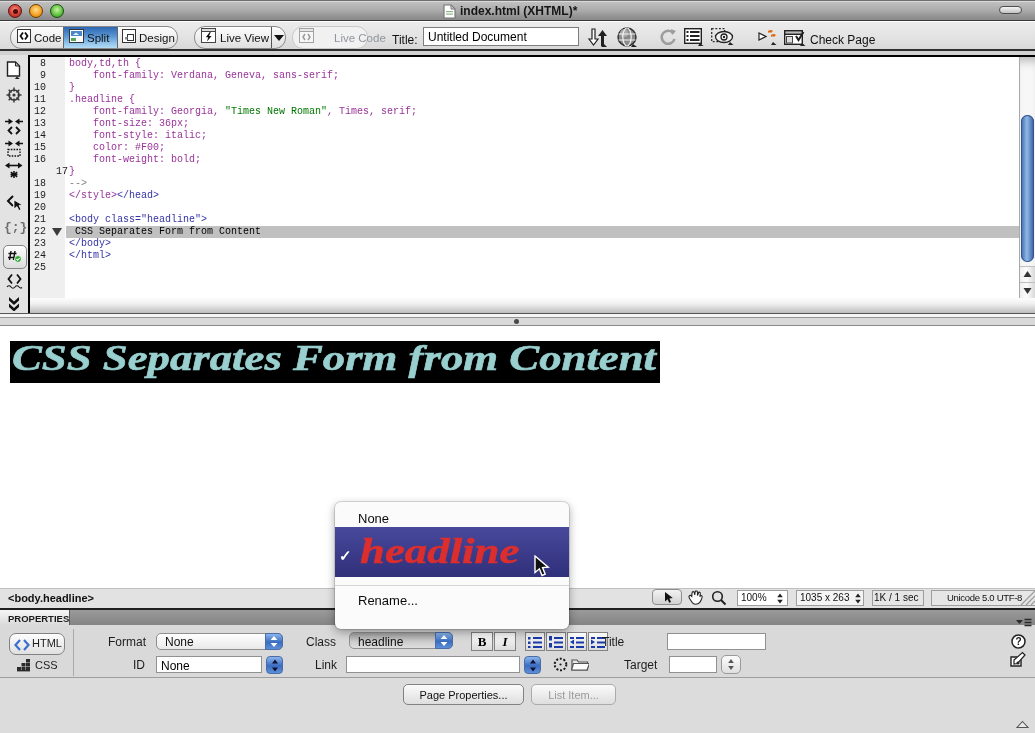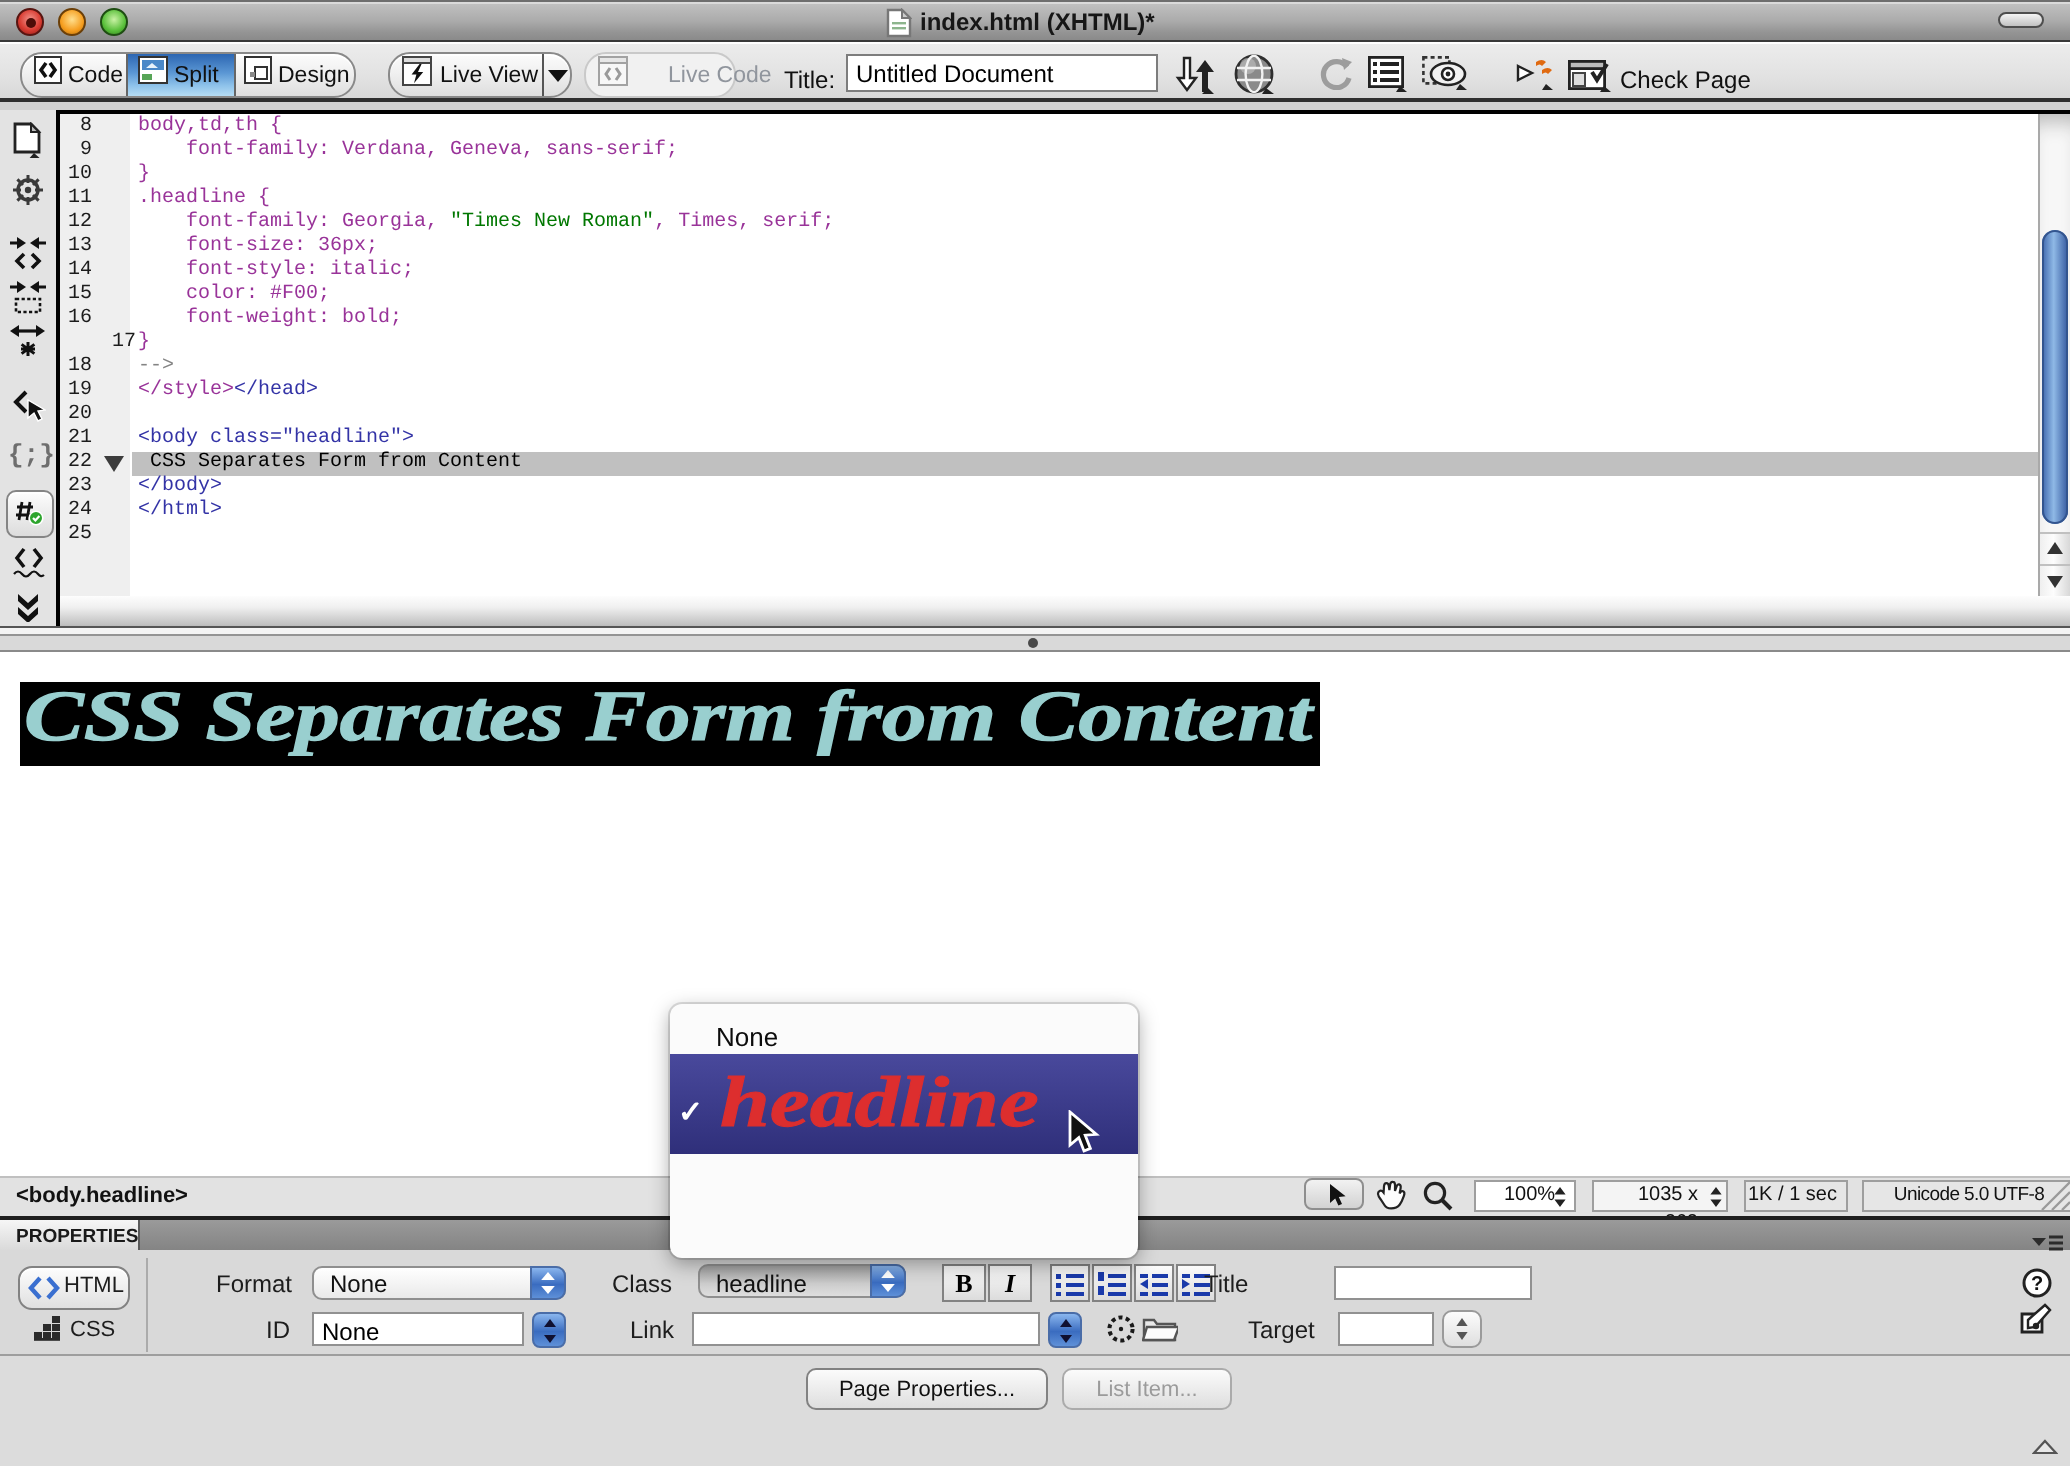--- a/index.html
+++ b/index.html
@@ -55,21 +55,21 @@
   #design{left:0;top:326px;width:1035px;height:262px;background:#fff;}
   #headlinebar{left:10px;top:341px;width:650px;height:42px;background:#000;}
   #headlinetext{left:12px;top:337px;font-family:"Liberation Serif",serif;
     font-style:italic;font-weight:bold;font-size:36px;color:#99cfcf;white-space:nowrap;
     transform:scaleX(1.243);transform-origin:0 0;-webkit-text-stroke:0.6px #99cfcf;}
   
   #statusbar{left:0;top:588px;width:1035px;height:20px;border-top:1px solid #c0c0c0;
     background:#e2e2e2;box-sizing:border-box;}
   #tagsel{left:8px;top:592px;font-size:11px;font-weight:bold;color:#111;}
   .sbox{position:absolute;top:590px;height:16px;border:1px solid #9e9e9e;background:#e6e6e6;
-    font-size:10px;color:#111;line-height:14px;padding:0 14px;box-sizing:border-box;text-align:right;}
+    font-size:10px;color:#111;line-height:14px;padding:0 3px;box-sizing:border-box;}
   
   #propline{left:0;top:608px;width:1035px;height:2px;background:#1f1f1f;}
   #tabbar{left:0;top:610px;width:1035px;height:15px;background:linear-gradient(#9a9a9a,#848484);}
   #proptab{left:0;top:610px;width:69px;height:15px;background:linear-gradient(#f6f6f6,#dadada);
     border-right:1px solid #5a5a5a;}
   #proptab span{position:absolute;left:8px;top:2.5px;font-size:9.5px;font-weight:bold;color:#1a1a1a;}
   #propmain{left:0;top:625px;width:1035px;height:108px;background:#d9d9d9;}
   .plabel{position:absolute;font-size:12px;color:#1d1d1d;}
   .pinput{position:absolute;background:#fff;border:1px solid #919191;box-sizing:border-box;}
   #propsep{left:0;top:677px;width:1035px;height:1px;background:#9e9e9e;}
@@ -509,17 +509,18 @@
   <div class="abs" style="left:1016px;top:715px;"><svg width="13" height="9">
       <path d="M6.5 1.5 L12 7.5 H1z" fill="#e8e8e8" stroke="#555" stroke-width="1.1"></path>
     </svg></div>
 
   <div class="abs" id="menu">
     <div class="item" style="top:9px;"><span style="margin-left:23px;">None</span></div>
     <div id="menuhl">
       <span class="check">✓</span>
       <span class="hw">headline</span>
     </div>
+    <div class="item" style="top:83px;border-top:1px solid #d6d6d6;padding-top:7px;"><span style="margin-left:23px;">Rename...</span></div>
   </div>
 
   <div class="abs" style="left:534px;top:555px;z-index:10;"><svg width="16" height="23" viewBox="0 0 16 23">
     <path d="M1 1 L1 17.5 L5.4 13.8 L8 20.5 L11.2 19.2 L8.6 12.6 L14.2 12.2 Z" fill="#111" stroke="#fff" stroke-width="1.4"></path>
     </svg></div>
 
 </body></html>

